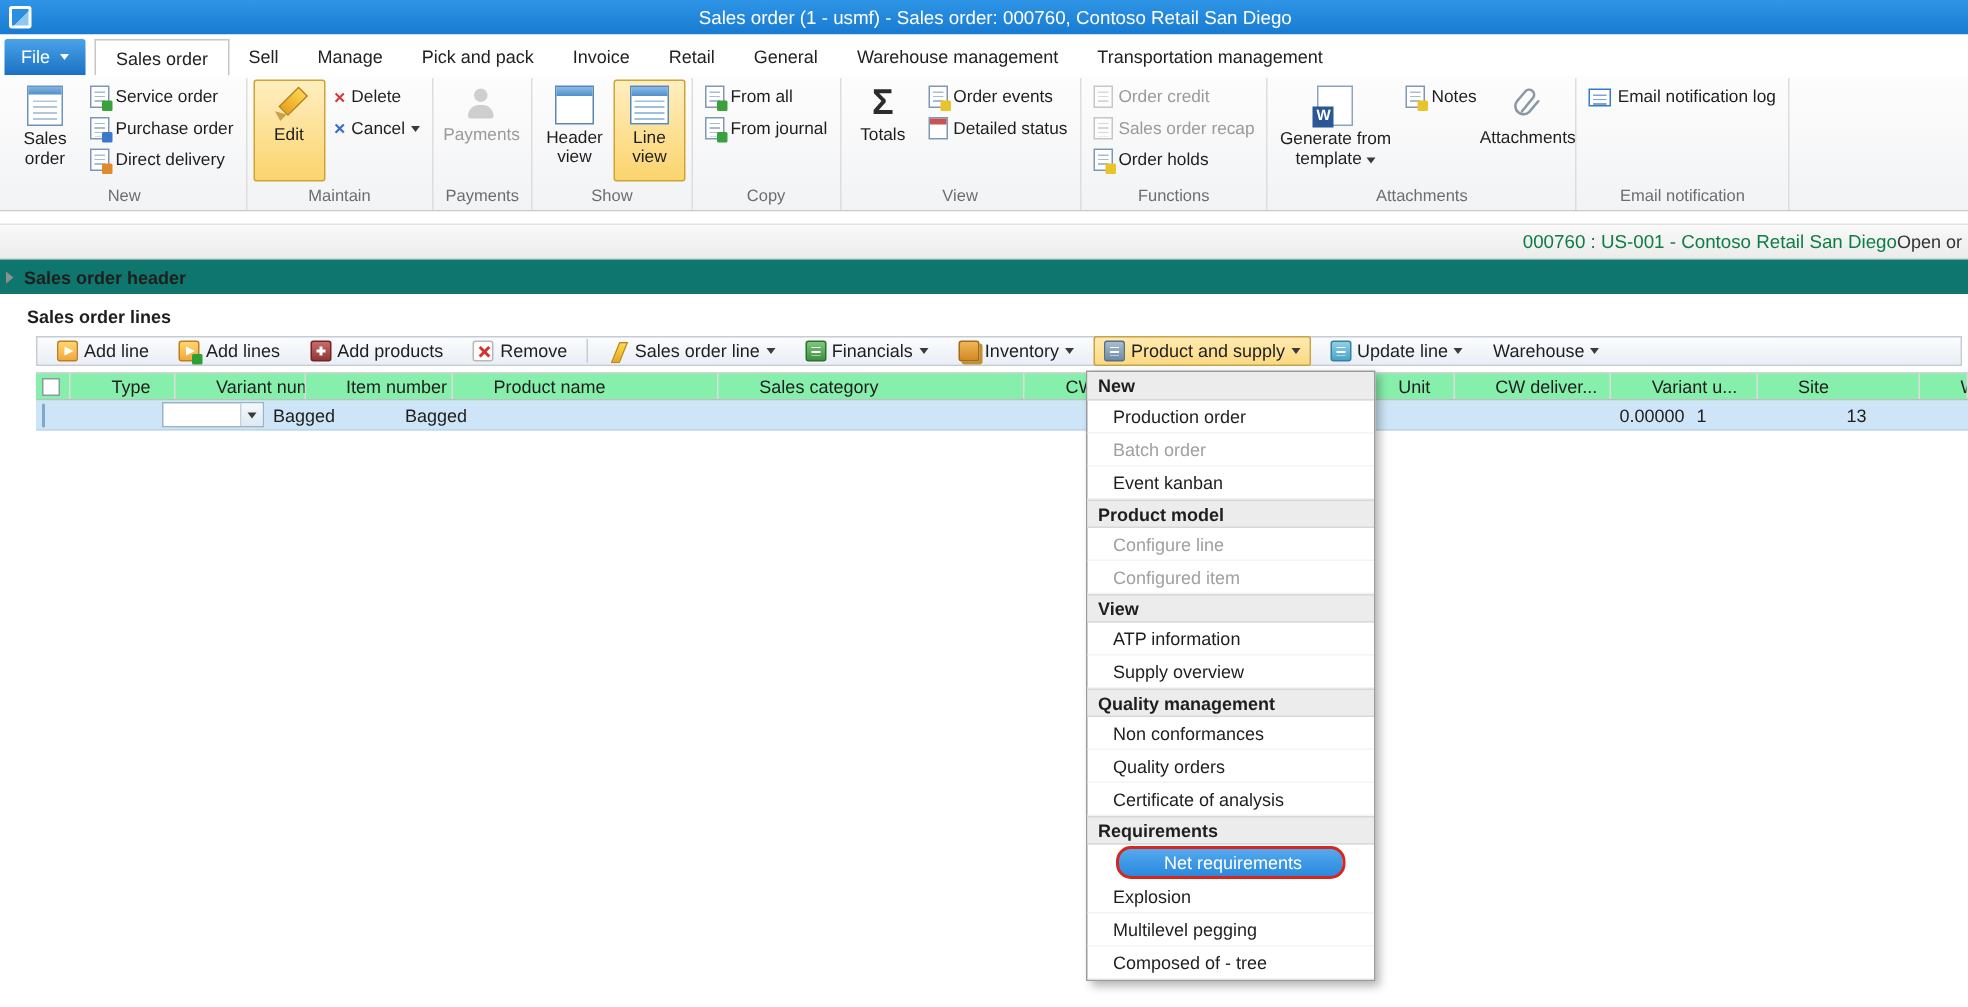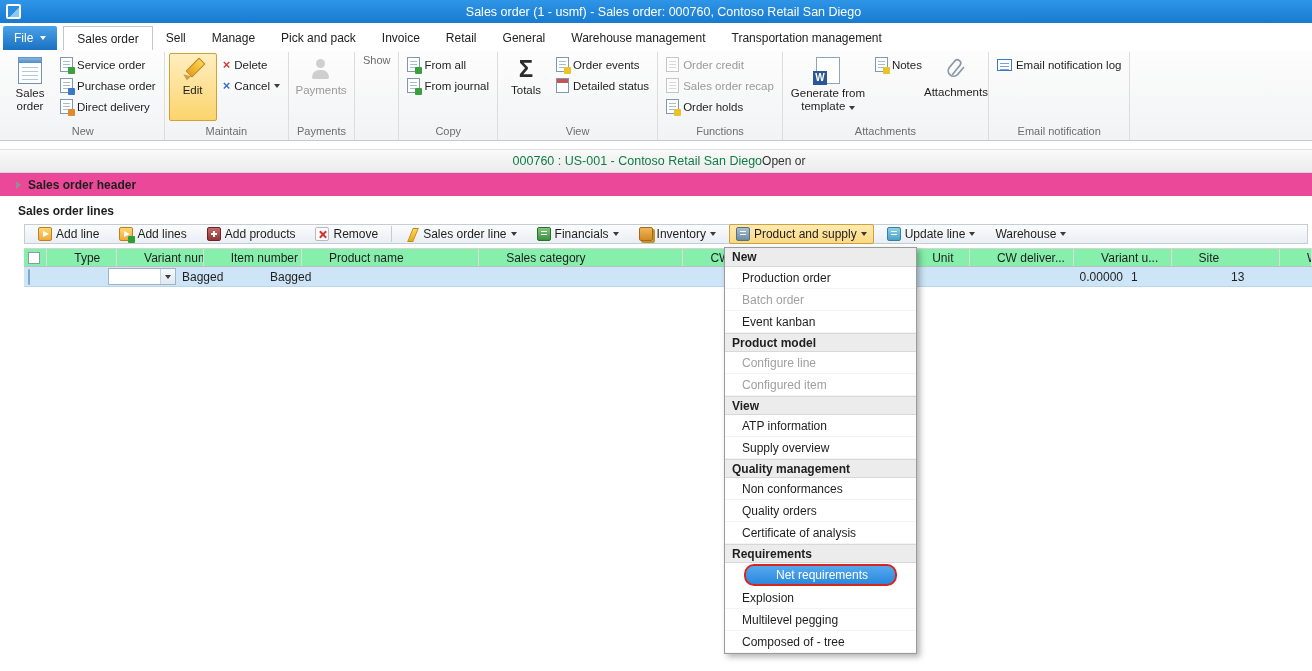--- a/index.html
+++ b/index.html
@@ -62,26 +62,26 @@
   .mic.green::after { background:#39a03b; }
   .mic.orange::after { background:#e08a2c; }
   .mic.blue::after { background:#3a78c9; }
   .mic.yellow::after { background:#e8c32a; }
   .mic.cal::before { background:none; top:0; left:0; right:0; height:4px; background:#c95252; }
   .mic.mail { height:12px; width:15px; border-color:#3a78c9; }
   .mic.mail::before { background:repeating-linear-gradient(#7ba3d6 0 1px, transparent 1px 3px); }
 
   
   .gapband { height:8px; background:#fff; }
-  .recordbar { height:24px; background:linear-gradient(#f9f9f9,#ececec); border-top:1px solid #e2e2e2; border-bottom:1px solid #d6d6d6; display:flex; align-items:center; justify-content:center; padding:0 4px 0 10px; }
+  .recordbar { height:24px; background:linear-gradient(#f9f9f9,#ececec); border-top:1px solid #e2e2e2; border-bottom:1px solid #d6d6d6; display:flex; align-items:center; justify-content:flex-end; padding:0 4px 0 10px; }
   .record-title { color:#0e7d44; font-size:12.5px; white-space:nowrap; }
   .record-status { color:#333; white-space:nowrap; }
 
   
-  .sect-header { height:23px; display:flex; align-items:center; gap:7px; padding-left:16px; background:#ec4899; font-weight:bold; }
+  .sect-header { height:23px; display:flex; align-items:center; gap:7px; padding-left:4px; background:#0f766e; font-weight:bold; }
   .expander { width:0; height:0; border-top:4px solid transparent; border-bottom:4px solid transparent; border-left:5px solid #8f8f8f; }
   .lines-title { font-weight:bold; padding:8px 0 6px 18px; }
 
   
   .toolbar { margin:0 4px 0 24px; height:20px; background:linear-gradient(#fbfcfd,#e9eef5); border:1px solid #c5ccd4; display:flex; align-items:center; gap:6px; padding:0 6px; }
   .tbtn { display:flex; align-items:center; gap:4px; padding:2px 6px; border:1px solid transparent; border-radius:2px; white-space:nowrap; }
   .tbtn.active { background:linear-gradient(#ffeab0,#fbd982); border-color:#caa23f; }
   .tsep { width:1px; height:16px; background:#c2cdd8; }
   .tic { width:14px; height:14px; border-radius:2px; position:relative; flex:0 0 auto; }
   .tic.addline, .tic.addlines { background:linear-gradient(#ffd76f,#f0a93c); border:1px solid #c07f1f; }
@@ -201,20 +201,30 @@
     <div class="rgroup-content">
       <div class="bigbtn dis">
         <span class="ic-person"></span>
         <span class="blabel">Payments</span>
       </div>
     </div>
     <div class="rgroup-label">Payments</div>
   </div>
 
   <div class="rgroup">
+    <div class="rgroup-content">
+      <div class="bigbtn narrow">
+        <span class="ic-view"></span>
+        <span class="blabel">Header view</span>
+      </div>
+      <div class="bigbtn narrow hl">
+        <span class="ic-view rows"></span>
+        <span class="blabel">Line view</span>
+      </div>
+    </div>
     <div class="rgroup-label">Show</div>
   </div>
 
   <div class="rgroup">
     <div class="rgroup-content">
       <div class="smallcol">
         <div class="smallbtn">
           <span class="mic green"></span>
           <span>From all</span>
         </div>

